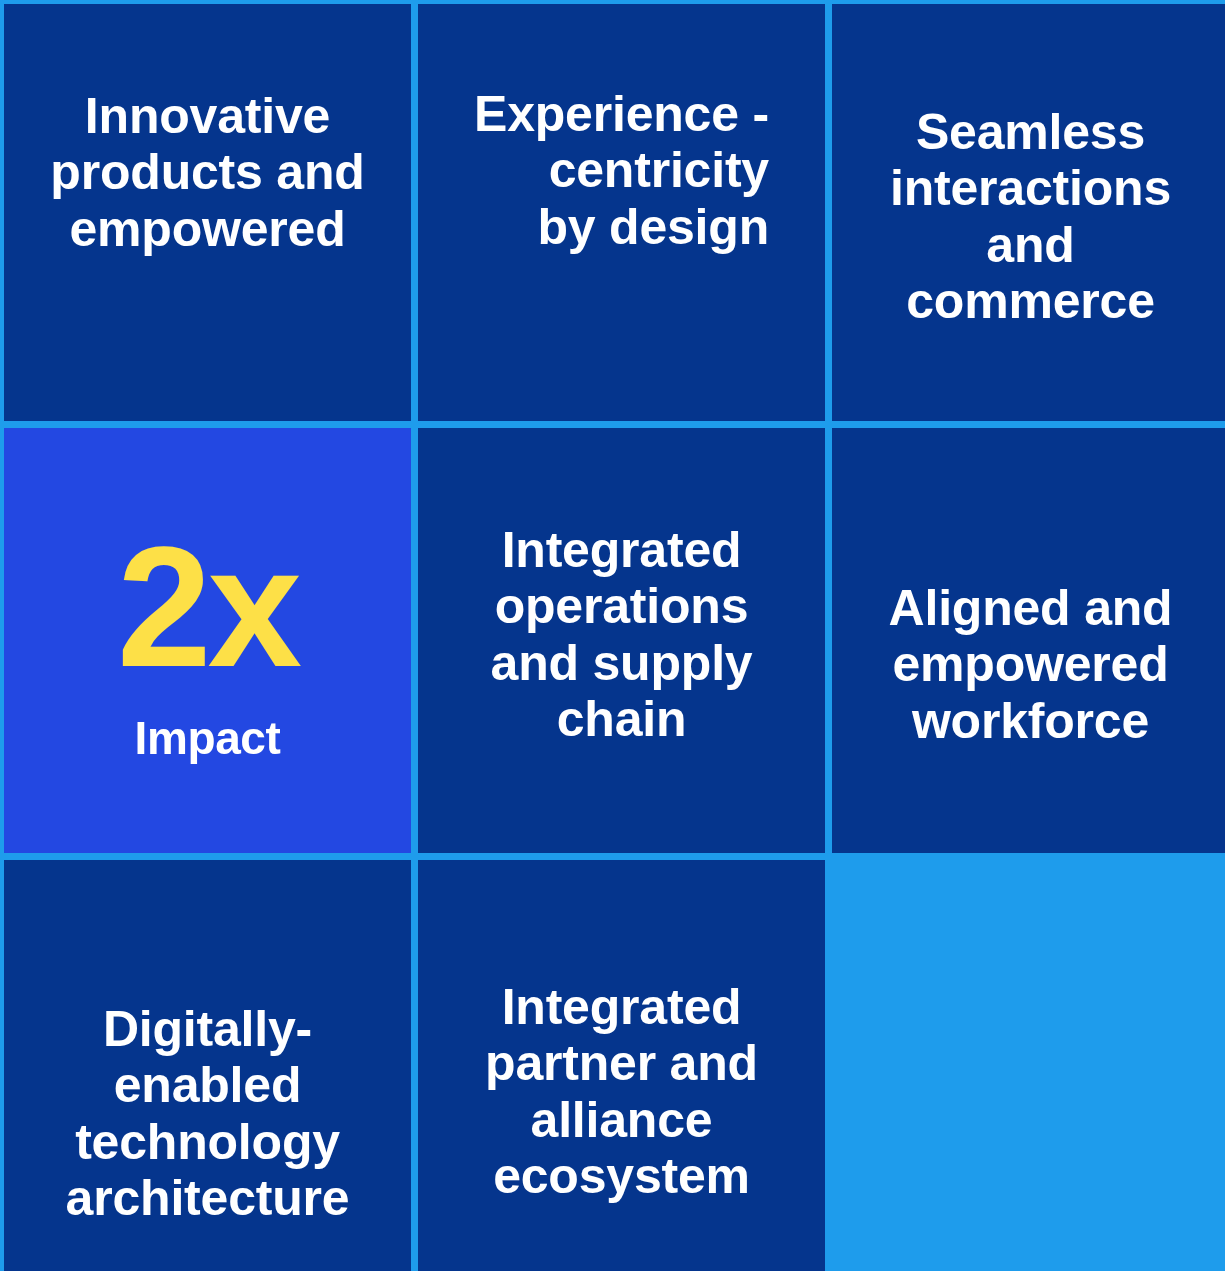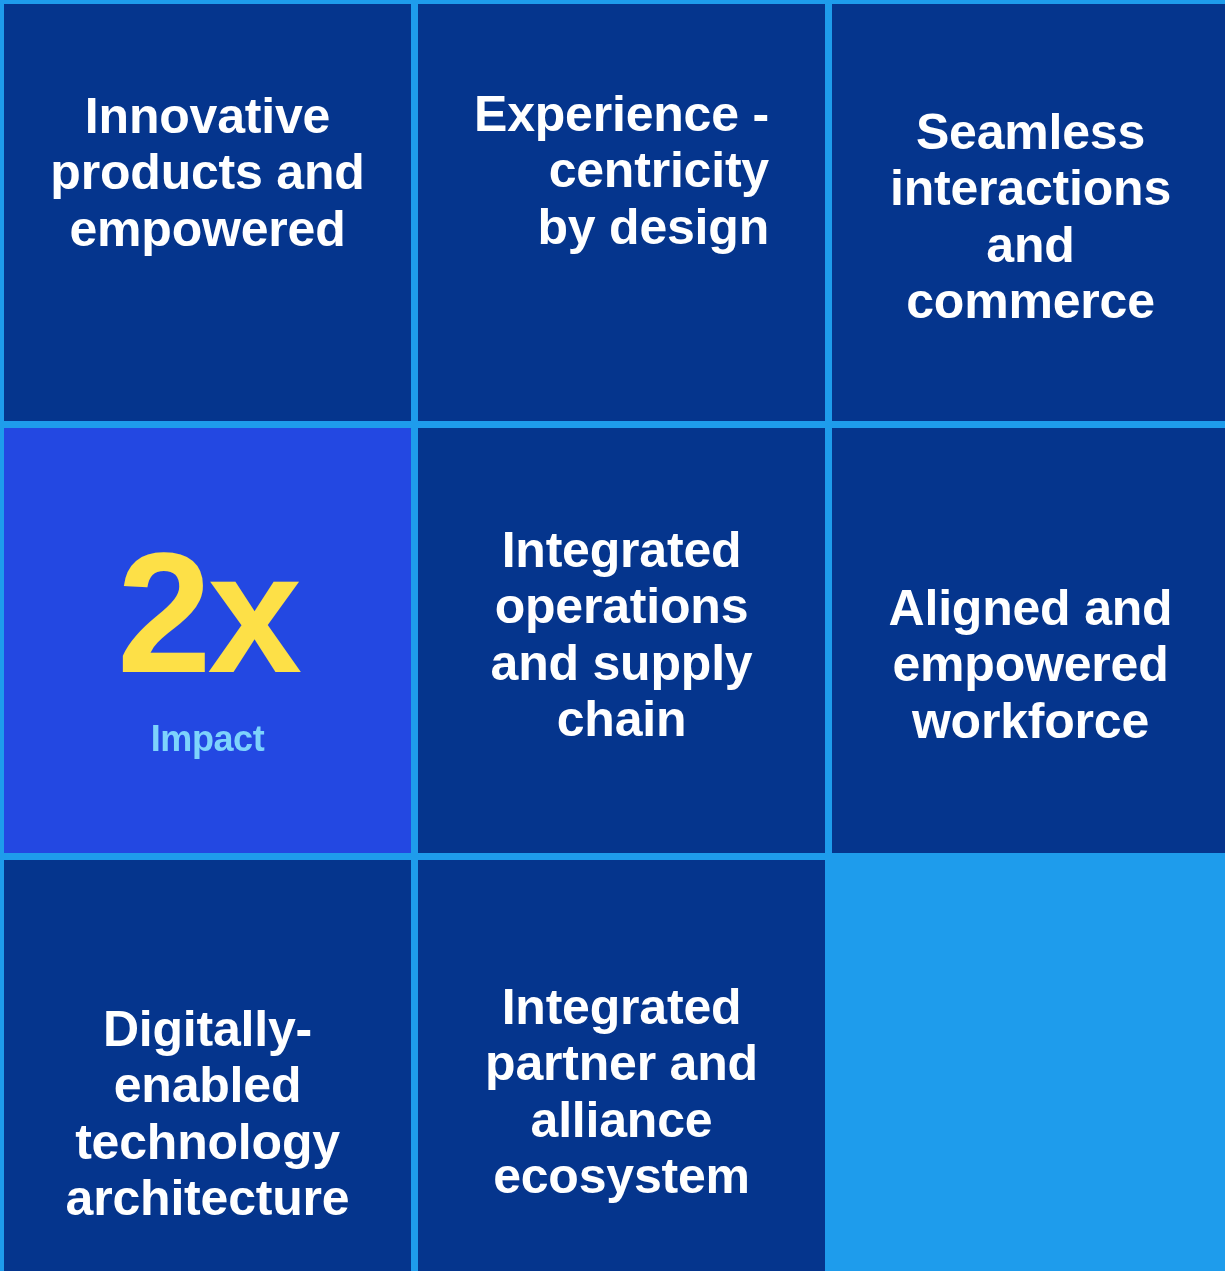--- a/index.html
+++ b/index.html
@@ -81,23 +81,23 @@
     transform: translateY(6px);
   }
   .metric-value {
     color: #fde047;
     font-weight: bold;
     font-size: 170px;
     line-height: 0.92;
     letter-spacing: -4px;
   }
   .metric-caption {
-    color: #7dd3fc;
+    color: #ffffff;
     font-weight: bold;
-    font-size: 36px;
+    font-size: 46px;
     line-height: 1.1;
     margin-top: 28px;
     letter-spacing: -0.4px;
   }
 </style>
 </head>
 <body>
 
 <div id="root">
   <div class="grid">

